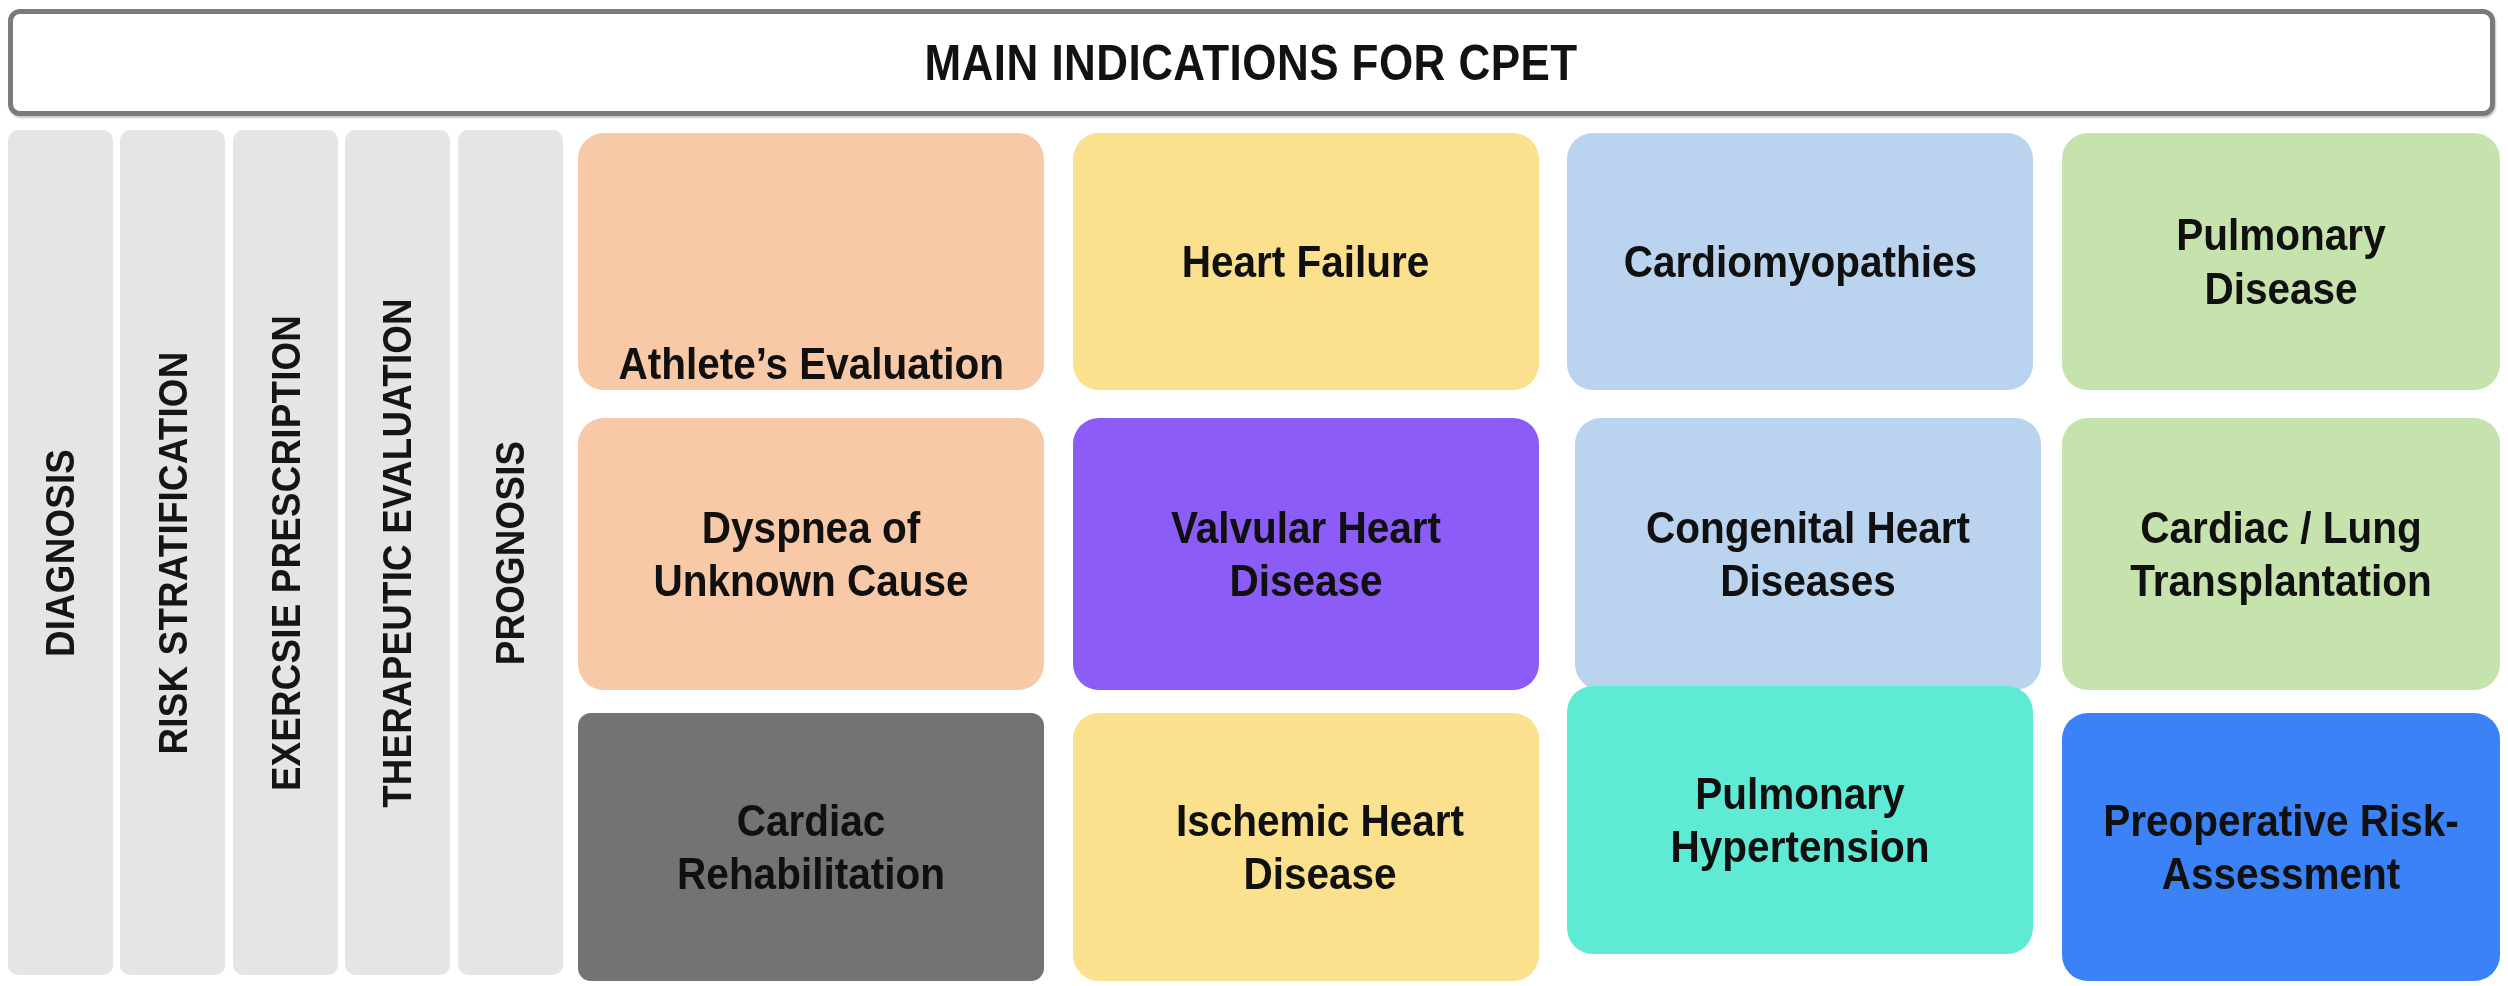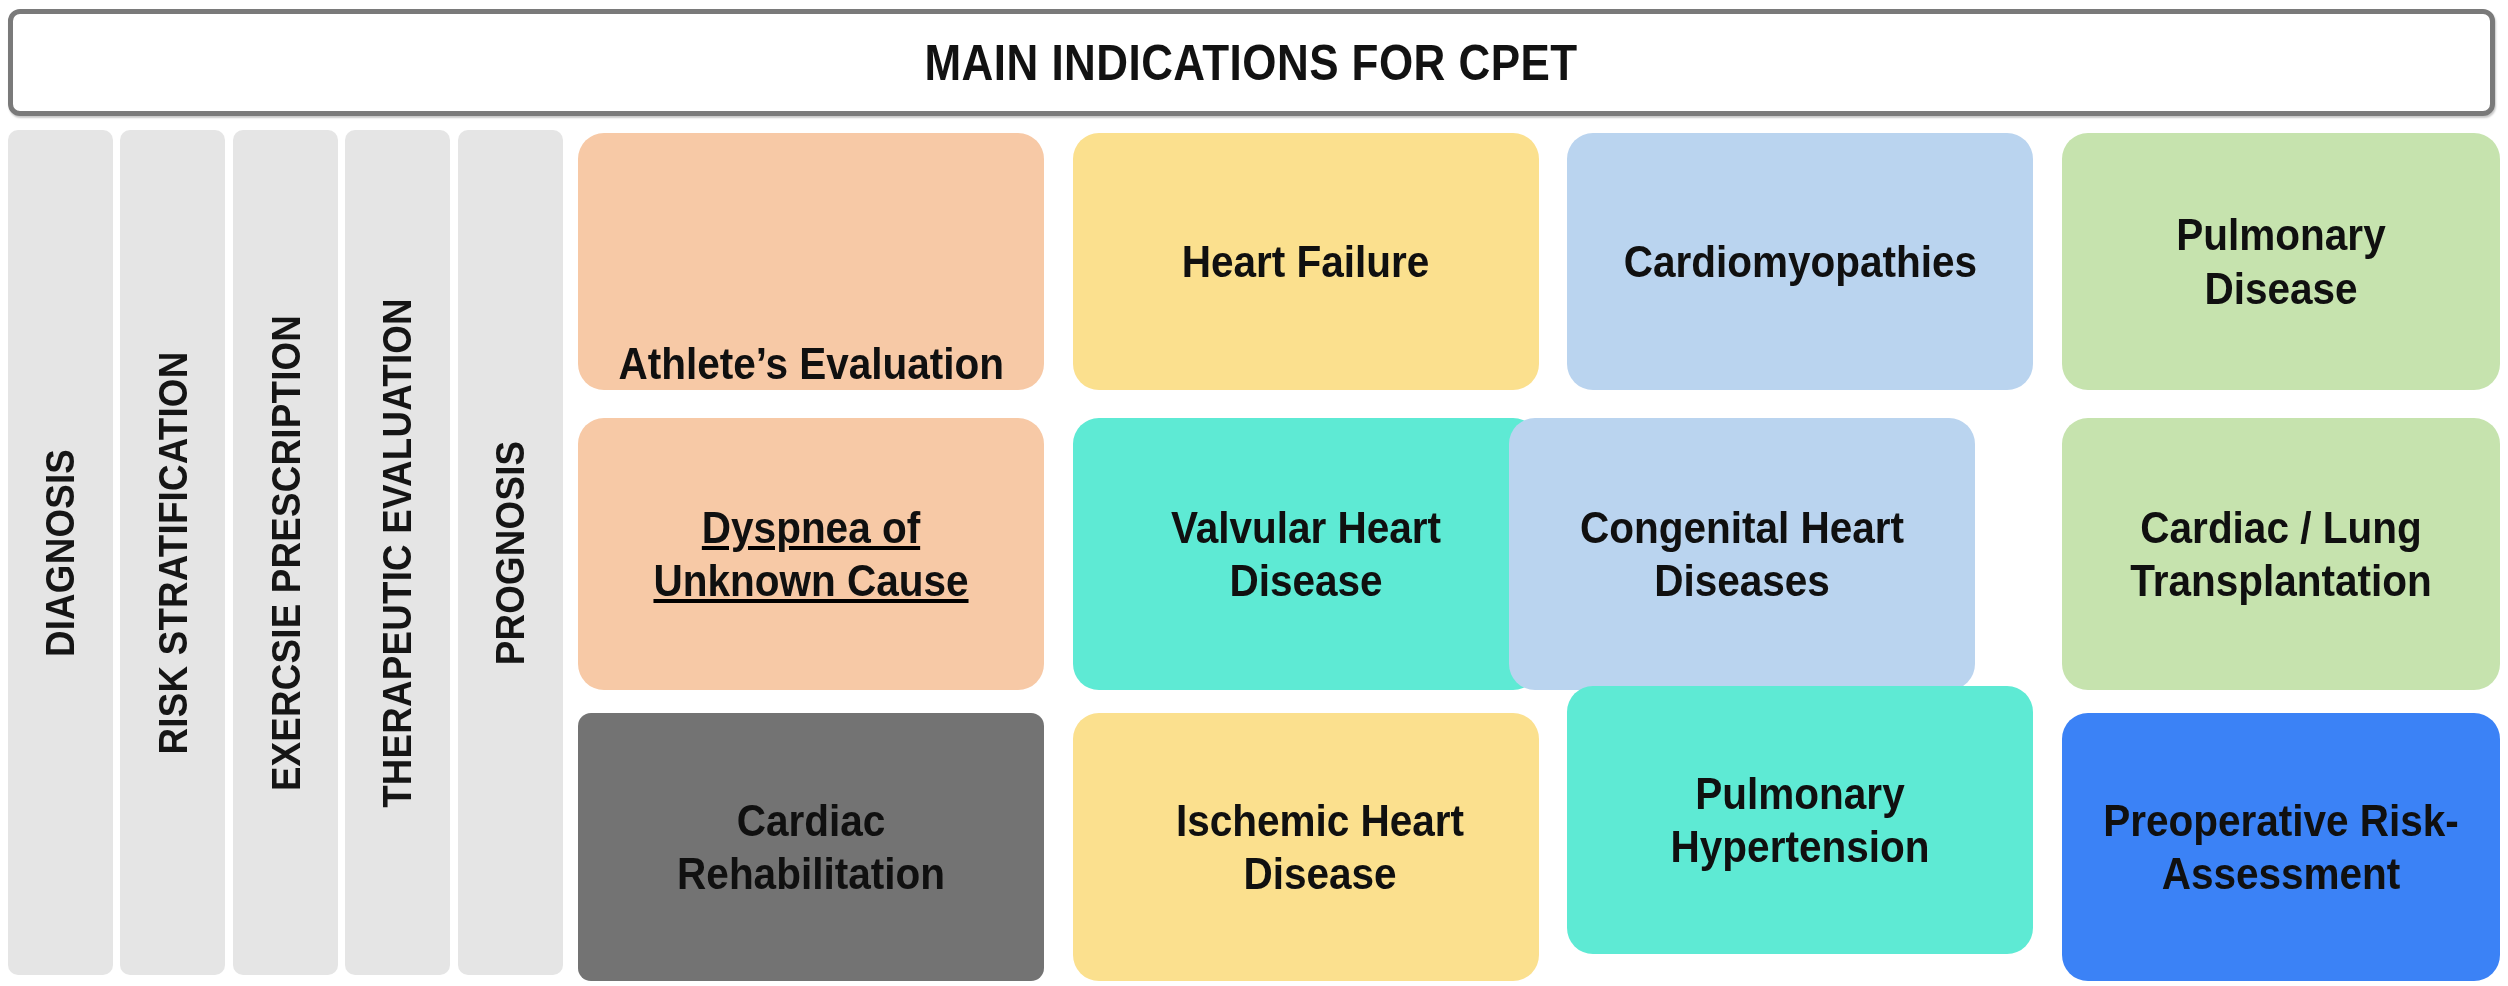--- a/index.html
+++ b/index.html
@@ -113,41 +113,41 @@
   <div class="gray-col" style="left:345px;">
     <span class="vlabel">THERAPEUTIC EVALUATION</span>
   </div>
   <div class="gray-col" style="left:458px;">
     <span class="vlabel">PROGNOSIS</span>
   </div>
 
   <div class="card" style="left:578px;top:133px;width:466px;height:257px;background:#f7c9a6;align-items:flex-end;">
     <span class="card-label">Athlete’s Evaluation</span>
   </div>
-  <div class="card" style="left:578px;top:418px;width:466px;height:272px;background:#f7c9a6;text-decoration:underline;">
+  <div class="card" style="left:578px;top:418px;width:466px;height:272px;background:#f7c9a6;">
     <span class="card-label">Dyspnea of Unknown Cause</span>
   </div>
   <div class="card" style="left:578px;top:713px;width:466px;height:268px;background:#737373;border-radius:13px;">
     <span class="card-label">Cardiac Rehabilitation</span>
   </div>
 
   <div class="card" style="left:1073px;top:133px;width:466px;height:257px;background:#fbe08e;text-align:center;">
     <span class="card-label">Heart Failure</span>
   </div>
-  <div class="card" style="left:1073px;top:418px;width:466px;height:272px;background:#5eead4;">
+  <div class="card" style="left:1073px;top:418px;width:466px;height:272px;background:#8b5cf6;">
     <span class="card-label">Valvular Heart Disease</span>
   </div>
   <div class="card" style="left:1073px;top:713px;width:466px;height:268px;background:#fbe08e;padding-left:46px;">
     <span class="card-label">Ischemic Heart Disease</span>
   </div>
 
   <div class="card" style="left:1567px;top:133px;width:466px;height:257px;background:#bad4ef;">
     <span class="card-label">Cardiomyopathies</span>
   </div>
-  <div class="card" style="left:1509px;top:418px;width:466px;height:272px;background:#bad4ef;">
+  <div class="card" style="left:1575px;top:418px;width:466px;height:272px;background:#bad4ef;">
     <span class="card-label">Congenital Heart Diseases</span>
   </div>
   <div class="card" style="left:1567px;top:686px;width:466px;height:268px;background:#5eead4;">
     <span class="card-label">Pulmonary Hypertension</span>
   </div>
 
   <div class="card" style="left:2062px;top:133px;width:438px;height:257px;background:#c6e3ae;">
     <span class="card-label">Pulmonary Disease</span>
   </div>
   <div class="card" style="left:2062px;top:418px;width:438px;height:272px;background:#c6e3ae;">

